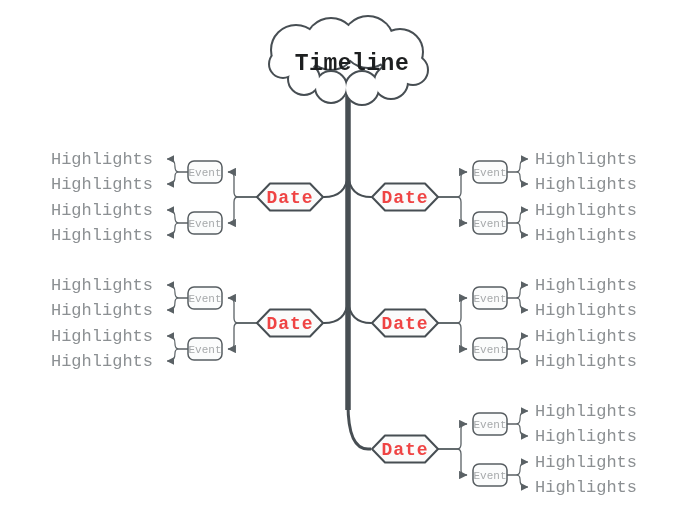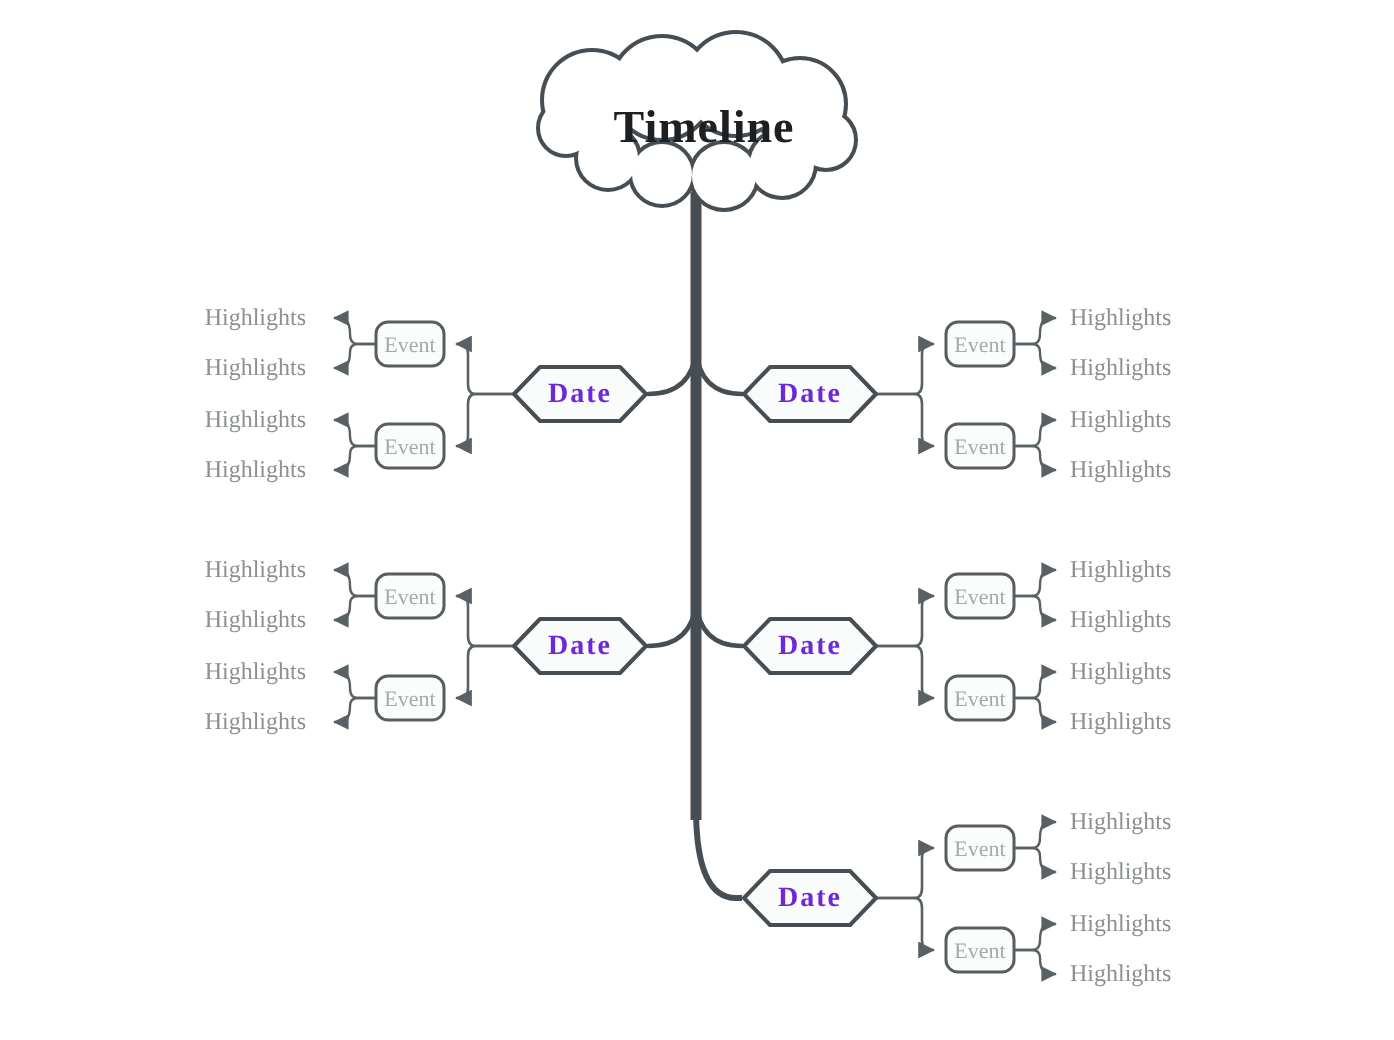--- a/index.html
+++ b/index.html
@@ -1,40 +1,40 @@
 <!DOCTYPE html>
 <html><head>
 <meta charset="utf-8">
 <style>
   html,body{margin:0;padding:0;background:#ffffff;}
   #canvas{
     position:relative;
     width:692px;height:520px;
     background:#ffffff;
-    font-family:Liberation Serif, serif;
+    font-family:Liberation Mono, monospace;
     overflow:hidden;
   }
   #wires{position:absolute;left:0;top:0;}
   .lbl{position:absolute;white-space:nowrap;user-select:none;}
   .lbl-title{
     font-size:23px;font-weight:bold;color:#1d1f20;
     letter-spacing:0.5px;
     transform:translate(-50%,-50%);
   }
   .lbl-date{
-    font-size:14px;font-weight:bold;color:#6d28d9;
+    font-size:18px;font-weight:bold;color:#ef4444;
     letter-spacing:1px;
     transform:translate(-50%,-50%);
   }
   .lbl-event{
     font-size:11px;color:#a6a9ab;
     transform:translate(-50%,-50%);
   }
   .lbl-hl{
-    font-size:12px;color:#8c9093;
+    font-size:17px;color:#8c9093;
     transform:translateY(-50%);
   }
   .hl-left{right:539px;text-align:right;}
   .hl-right{left:535px;text-align:left;}
 </style>
 </head>
 <body>
 
 <div id="canvas">
 

